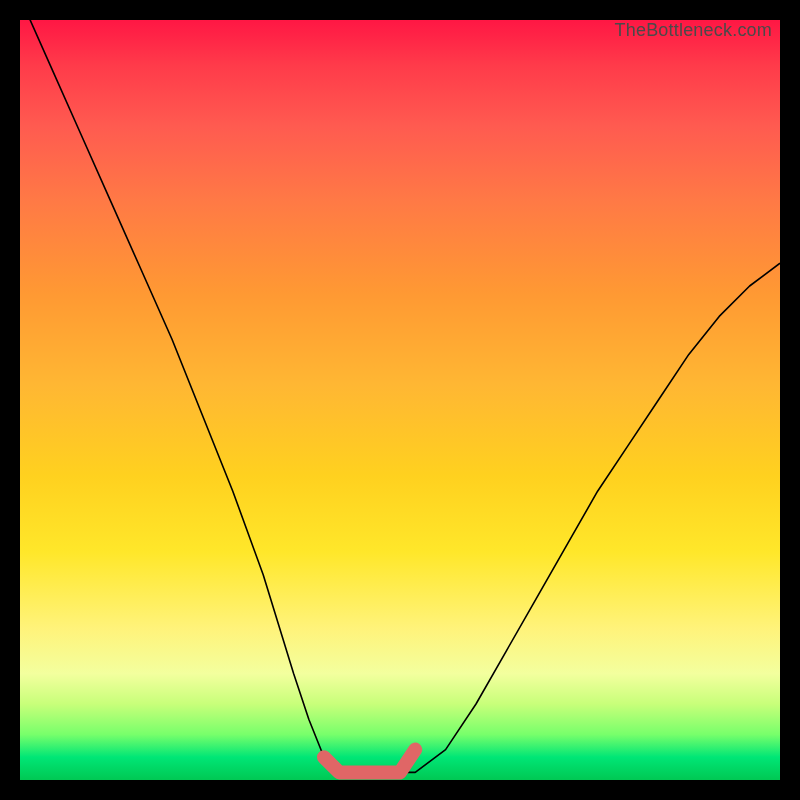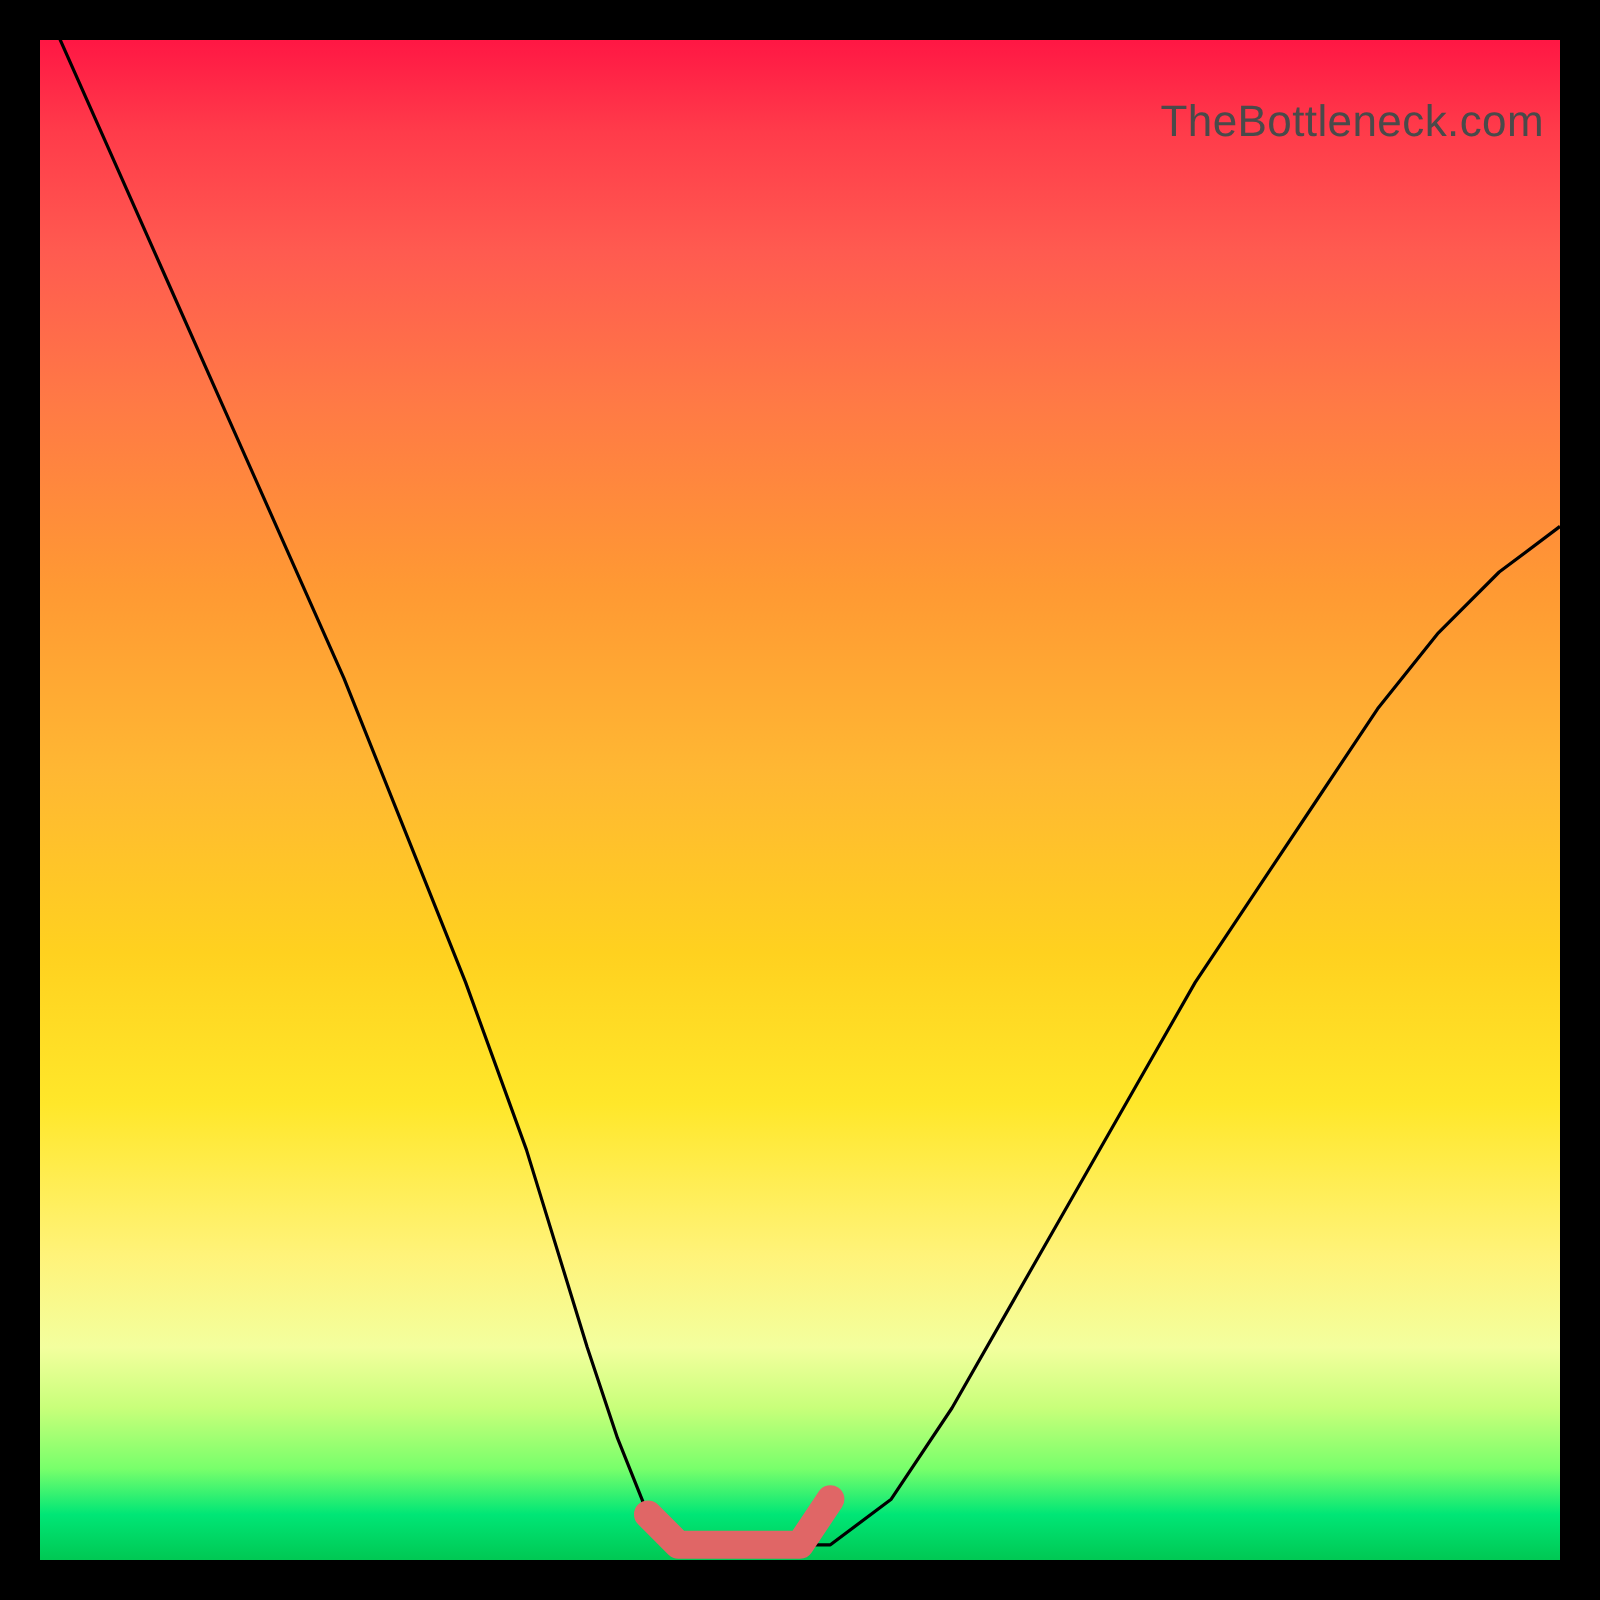--- a/index.html
+++ b/index.html
@@ -38,26 +38,25 @@
       #c8ff7a 90%,
       #78ff6b 94%,
       #00e676 97%,
       #00c853 100%
     );
   }
   .watermark {
     position: absolute;
     top: 0px;
     right: 8px;
-    font-size: 22px;
+    font-size: 18px;
     font-weight: 500;
     color: #4a4a4a;
     letter-spacing: 0.2px;
     user-select: none;
-    margin-top: 28px;
   }
   svg.curve {
     position: absolute;
     left: 0; top: 0;
     width: 100%;
     height: 100%;
     display: block;
   }
   .curve .main-line {
     fill: none;

